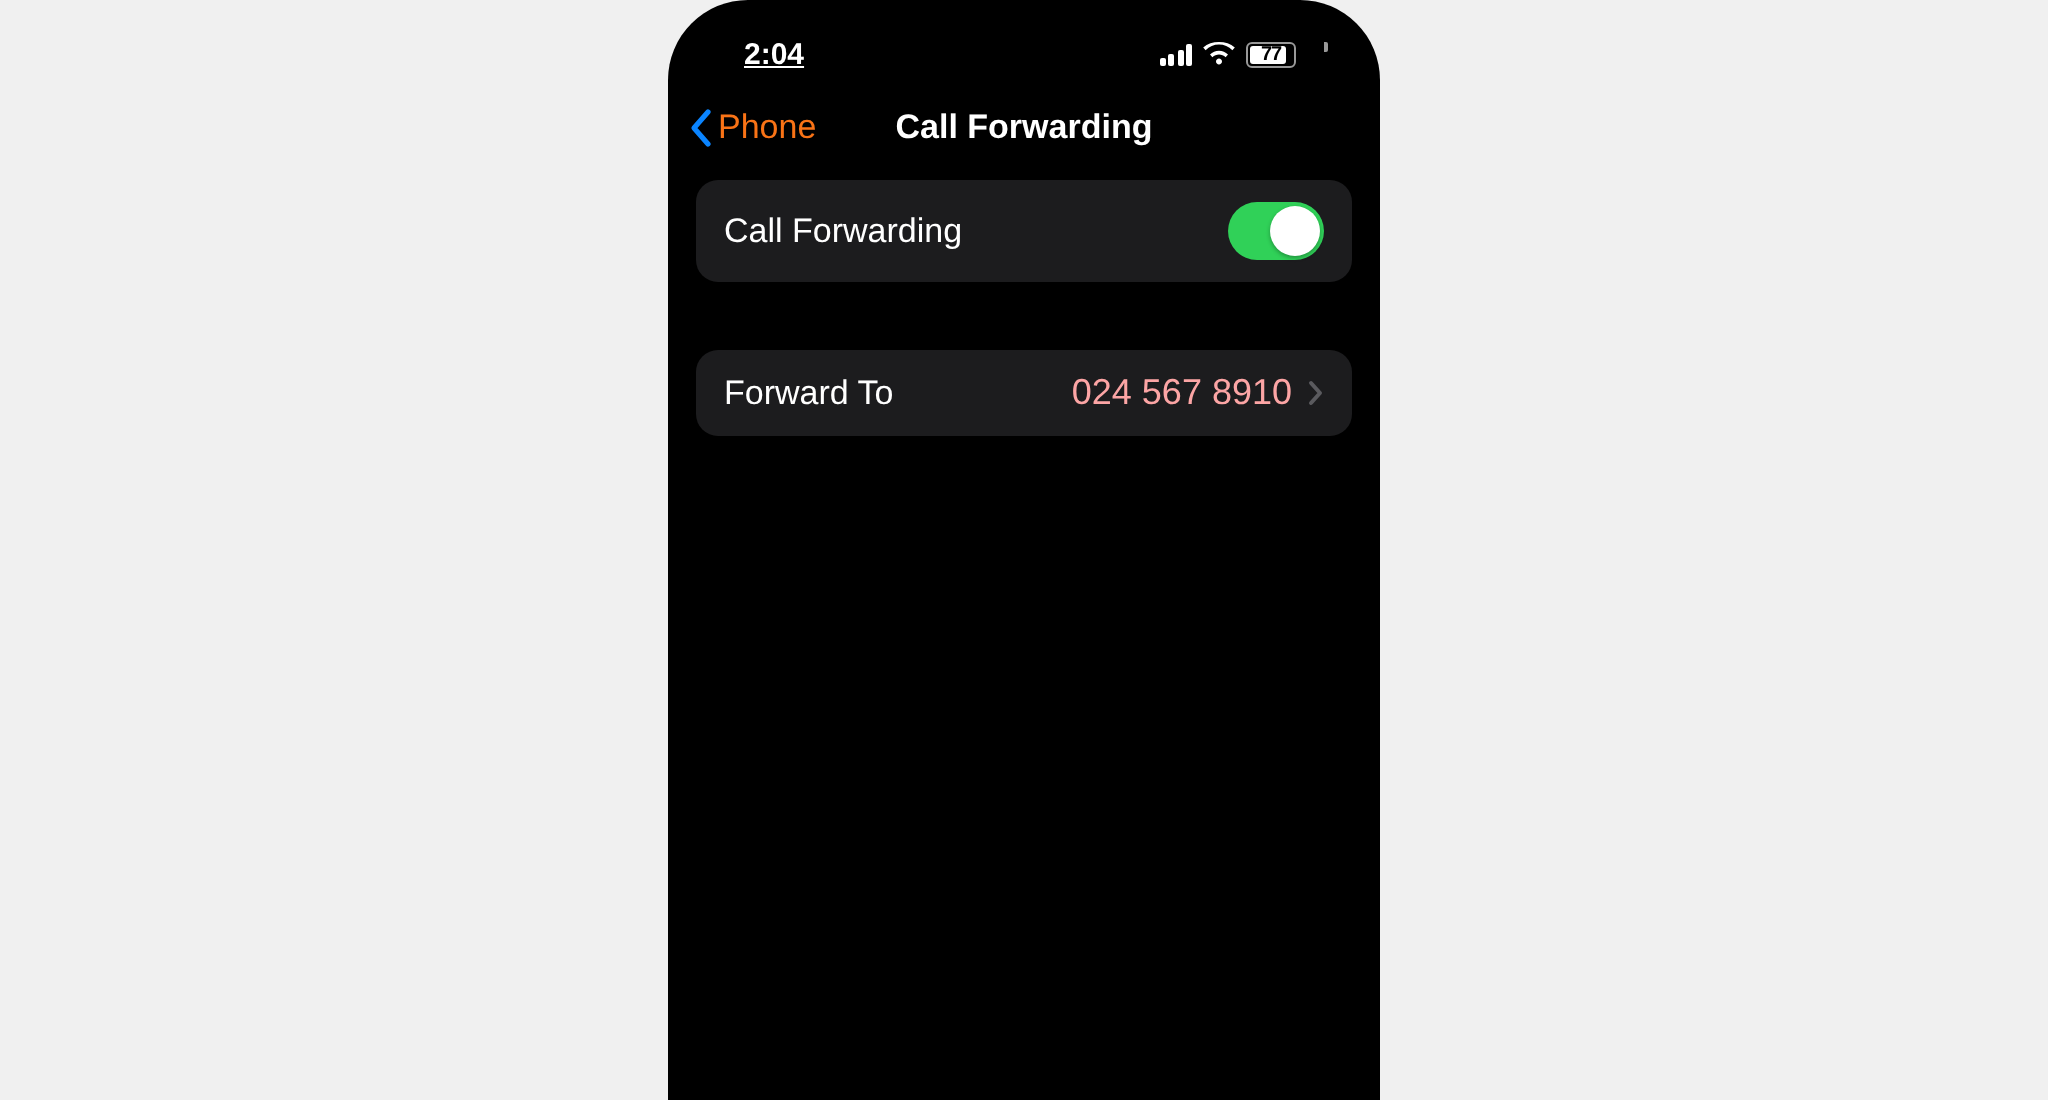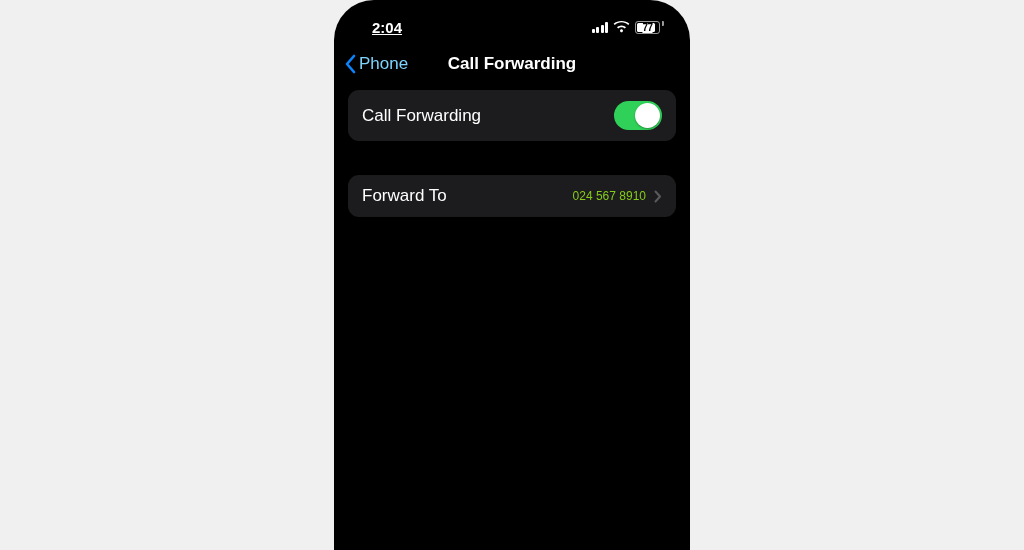--- a/index.html
+++ b/index.html
@@ -51,21 +51,21 @@
       border-radius: 1px;
     }
     .signal-bars span:nth-child(1){height:4px}
     .signal-bars span:nth-child(2){height:6px}
     .signal-bars span:nth-child(3){height:8px}
     .signal-bars span:nth-child(4){height:11px}
     .wifi svg { display:block; }
     .battery {
       display: flex;
       align-items: flex-start;
-      gap: 2px;
+      gap: 14px;
     }
     .battery-body {
       width: 25px;
       height: 13px;
       border: 1px solid rgba(255,255,255,0.6);
       border-radius: 3px;
       position: relative;
       display: flex;
       align-items: center;
       justify-content: center;
@@ -97,21 +97,21 @@
     .nav-bar {
       display: flex;
       align-items: center;
       padding: 10px 14px 16px 14px;
       position: relative;
       min-height: 44px;
     }
     .back-btn {
       display: flex;
       align-items: center;
-      color: #7dd3fc;
+      color: #f97316;
       font-size: 17px;
       gap: 3px;
       position: absolute;
       left: 10px;
     }
     .back-btn svg { display:block; }
     .nav-title {
       color: #fff;
       font-size: 17px;
       font-weight: 600;
@@ -132,22 +132,22 @@
     .cell-label {
       color: #fff;
       font-size: 17px;
     }
     .cell-right {
       display: flex;
       align-items: center;
       gap: 8px;
     }
     .cell-value {
-      color: #84cc16;
-      font-size: 12px;
+      color: #fca5a5;
+      font-size: 18px;
     }
     .chevron svg { display:block; }
     .toggle {
       width: 48px;
       height: 29px;
       background: #30d158;
       border-radius: 16px;
       position: relative;
     }
     .toggle-knob {

